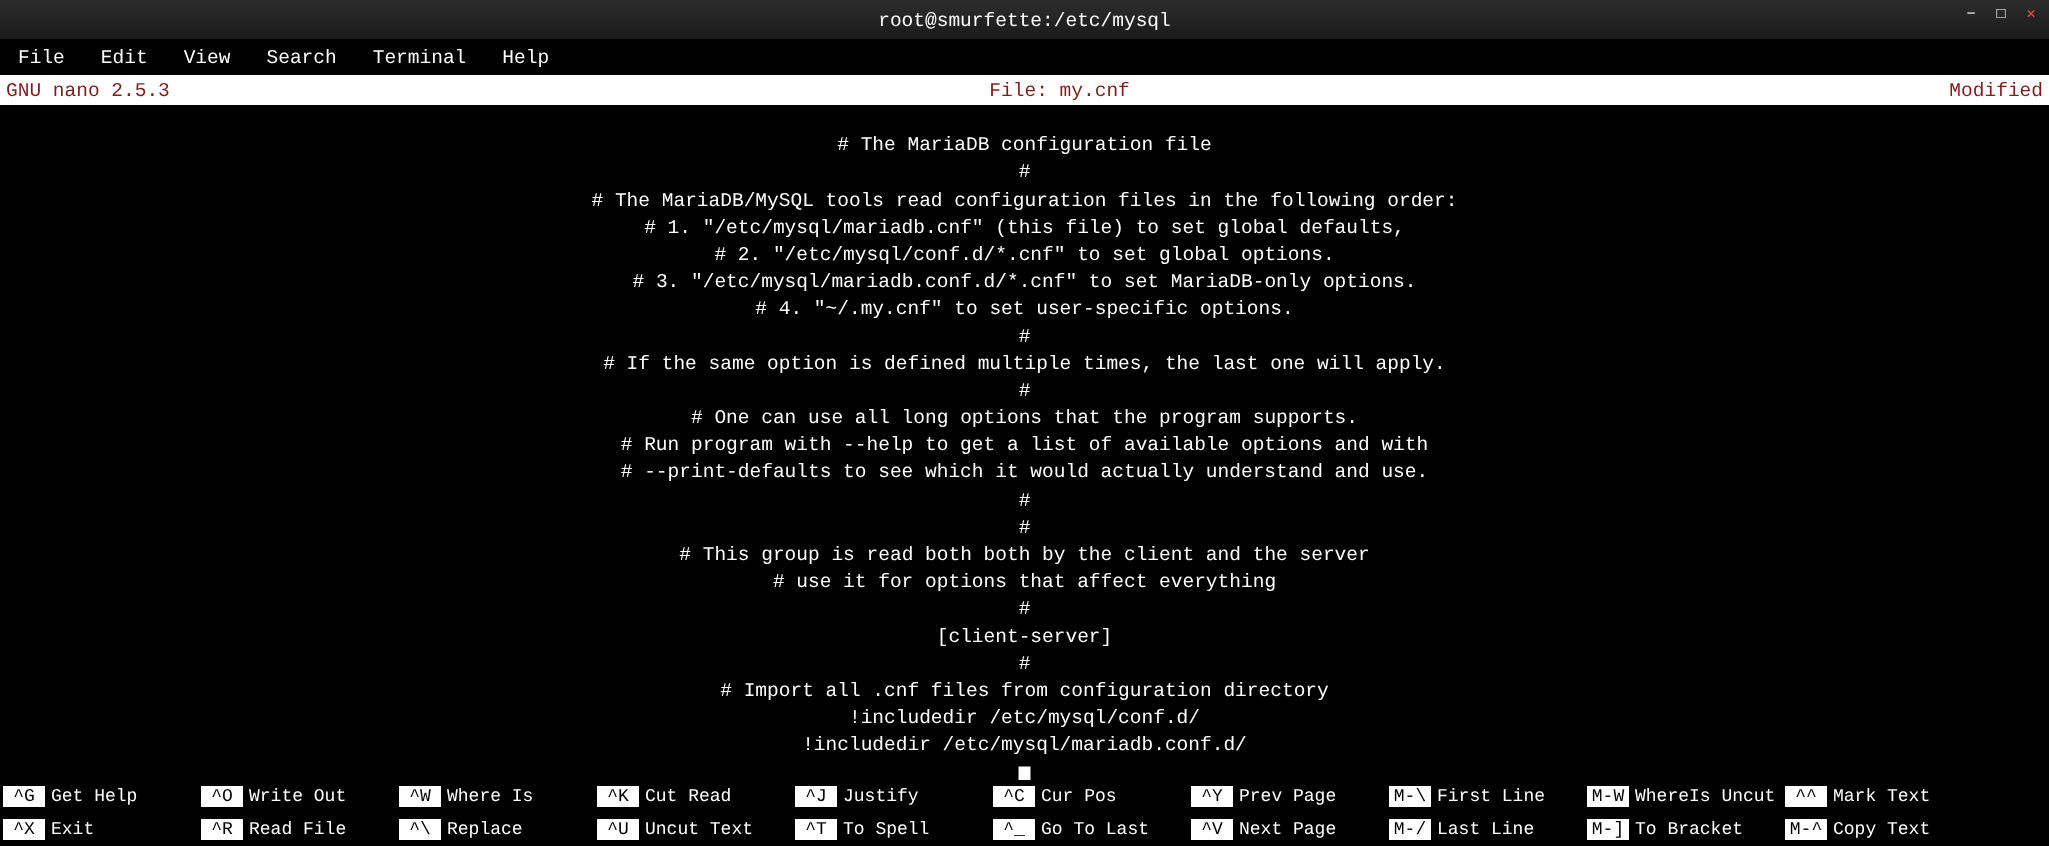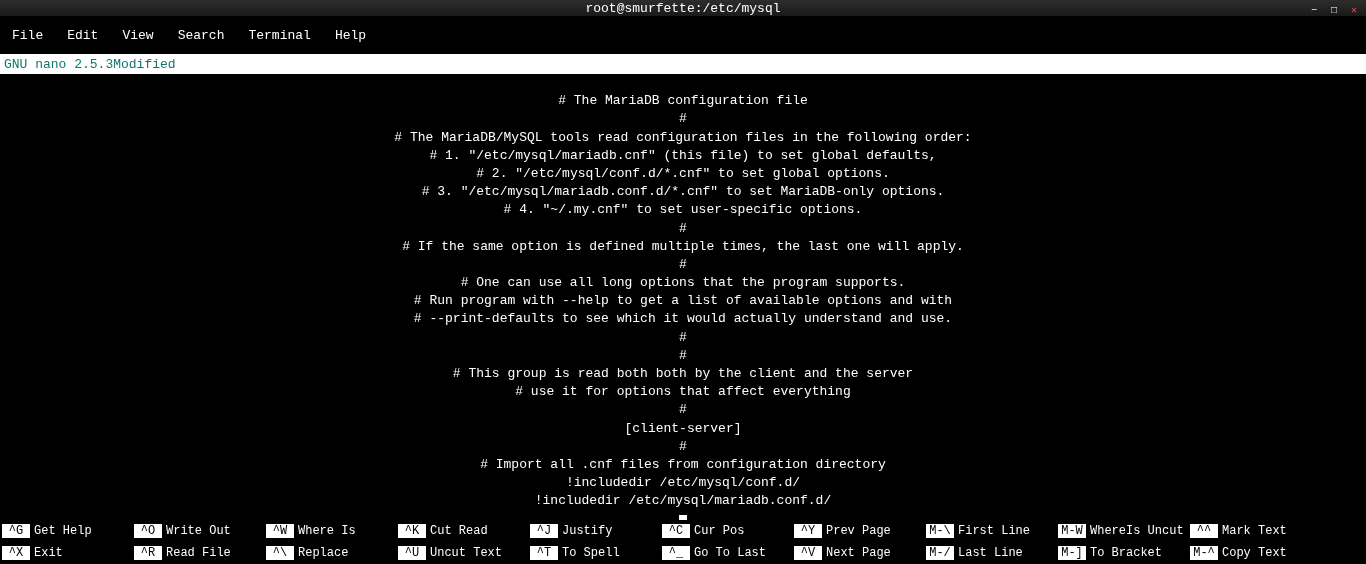--- a/index.html
+++ b/index.html
@@ -24,21 +24,21 @@
     #title-bar {
       background-color: #1a1a2e;
       color: #ffffff;
       text-align: center;
       padding: 2px 0;
       font-size: 13px;
       display: flex;
       align-items: center;
       justify-content: center;
       position: relative;
-      height: 16px;
+      height: 26px;
       background: linear-gradient(to bottom, #2d2d2d, #1a1a1a);
     }
 
     #title-bar-title {
       flex: 1;
       text-align: center;
     }
 
     #window-controls {
       position: absolute;
@@ -58,36 +58,36 @@
       cursor: pointer;
       color: #ffffff;
     }
 
     
     #menu-bar {
       background-color: #000000;
       color: #ffffff;
       display: flex;
       align-items: center;
-      height: 38px;
+      height: 24px;
       padding: 0 4px;
       gap: 8px;
     }
 
     .menu-item {
       padding: 2px 8px;
       cursor: pointer;
       color: #ffffff;
       font-size: 13px;
     }
 
     
     #nano-header {
       background-color: #ffffff;
-      color: #0f766e;
+      color: #7f1d1d;
       display: flex;
       align-items: center;
       height: 20px;
       padding: 0 4px;
       font-size: 13px;
     }
 
     #nano-version {
       flex: 0 0 auto;
     }
@@ -192,20 +192,21 @@
   <span class="menu-item">File</span>
   <span class="menu-item">Edit</span>
   <span class="menu-item">View</span>
   <span class="menu-item">Search</span>
   <span class="menu-item">Terminal</span>
   <span class="menu-item">Help</span>
 </div>
 
 <div id="nano-header">
   <span id="nano-version">GNU nano 2.5.3</span>
+  <span id="nano-file">File: my.cnf</span>
   <span id="nano-modified">Modified</span>
 </div>
 
 <div id="editor">
 <span class="editor-line"># The MariaDB configuration file</span><span class="editor-line">#</span><span class="editor-line"># The MariaDB/MySQL tools read configuration files in the following order:</span><span class="editor-line"># 1. "/etc/mysql/mariadb.cnf" (this file) to set global defaults,</span><span class="editor-line"># 2. "/etc/mysql/conf.d/*.cnf" to set global options.</span><span class="editor-line"># 3. "/etc/mysql/mariadb.conf.d/*.cnf" to set MariaDB-only options.</span><span class="editor-line"># 4. "~/.my.cnf" to set user-specific options.</span><span class="editor-line">#</span><span class="editor-line"># If the same option is defined multiple times, the last one will apply.</span><span class="editor-line">#</span><span class="editor-line"># One can use all long options that the program supports.</span><span class="editor-line"># Run program with --help to get a list of available options and with</span><span class="editor-line"># --print-defaults to see which it would actually understand and use.</span><span class="editor-line">#</span><span class="editor-line">#</span><span class="editor-line"># This group is read both both by the client and the server</span><span class="editor-line"># use it for options that affect everything</span><span class="editor-line">#</span><span class="editor-line">[client-server]</span><span class="editor-line">#</span><span class="editor-line"># Import all .cnf files from configuration directory</span><span class="editor-line">!includedir /etc/mysql/conf.d/</span><span class="editor-line">!includedir /etc/mysql/mariadb.conf.d/</span><span class="editor-line cursor-line"></span></div>
 
 <div id="shortcuts-bar">
   <div class="shortcuts-row" id="row1">
       <div class="shortcut-item">
         <span class="shortcut-key">^G</span>

